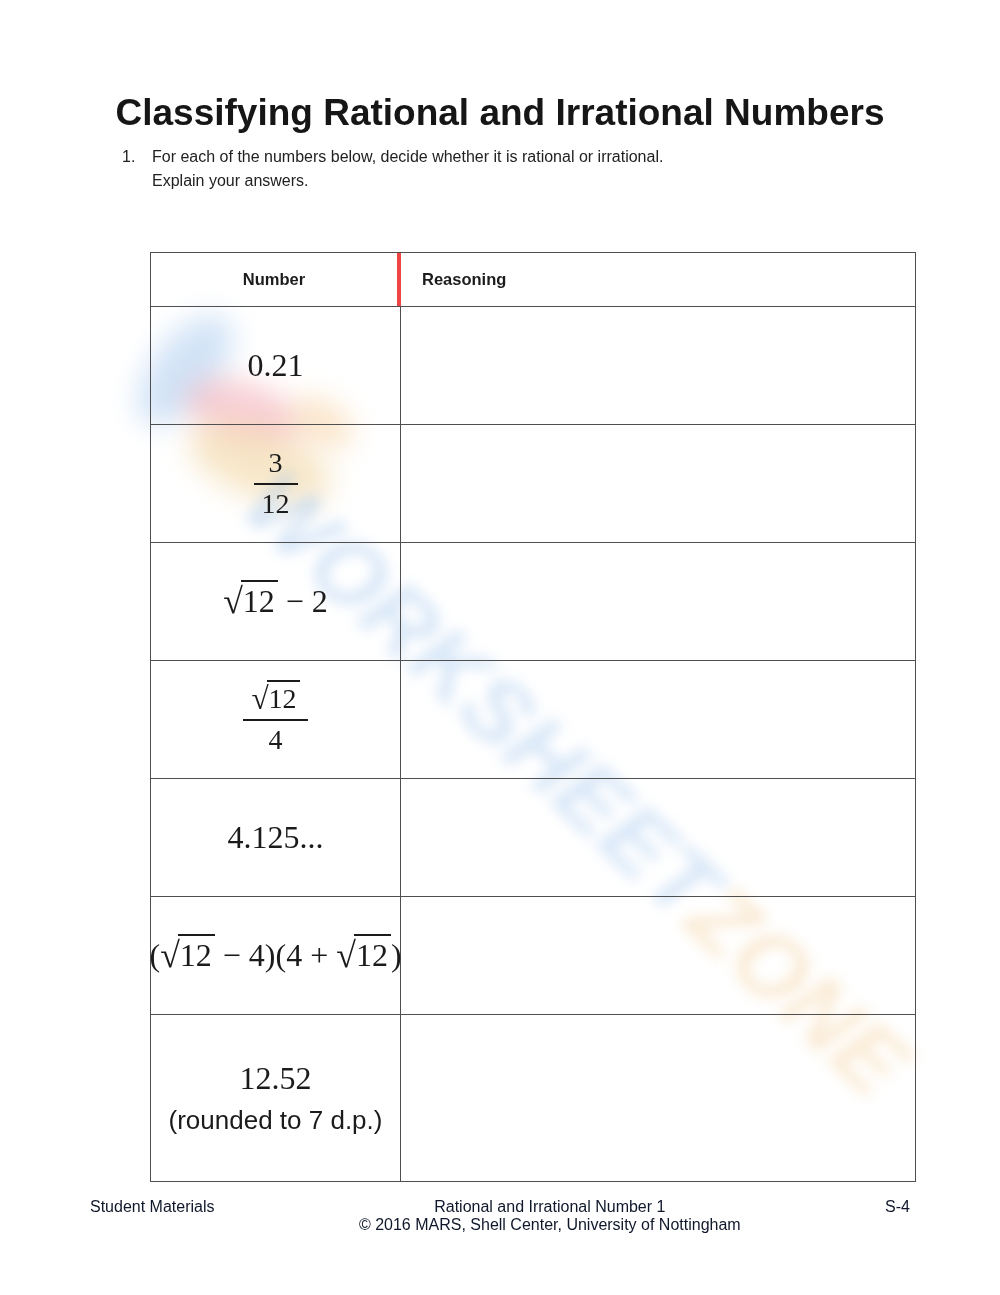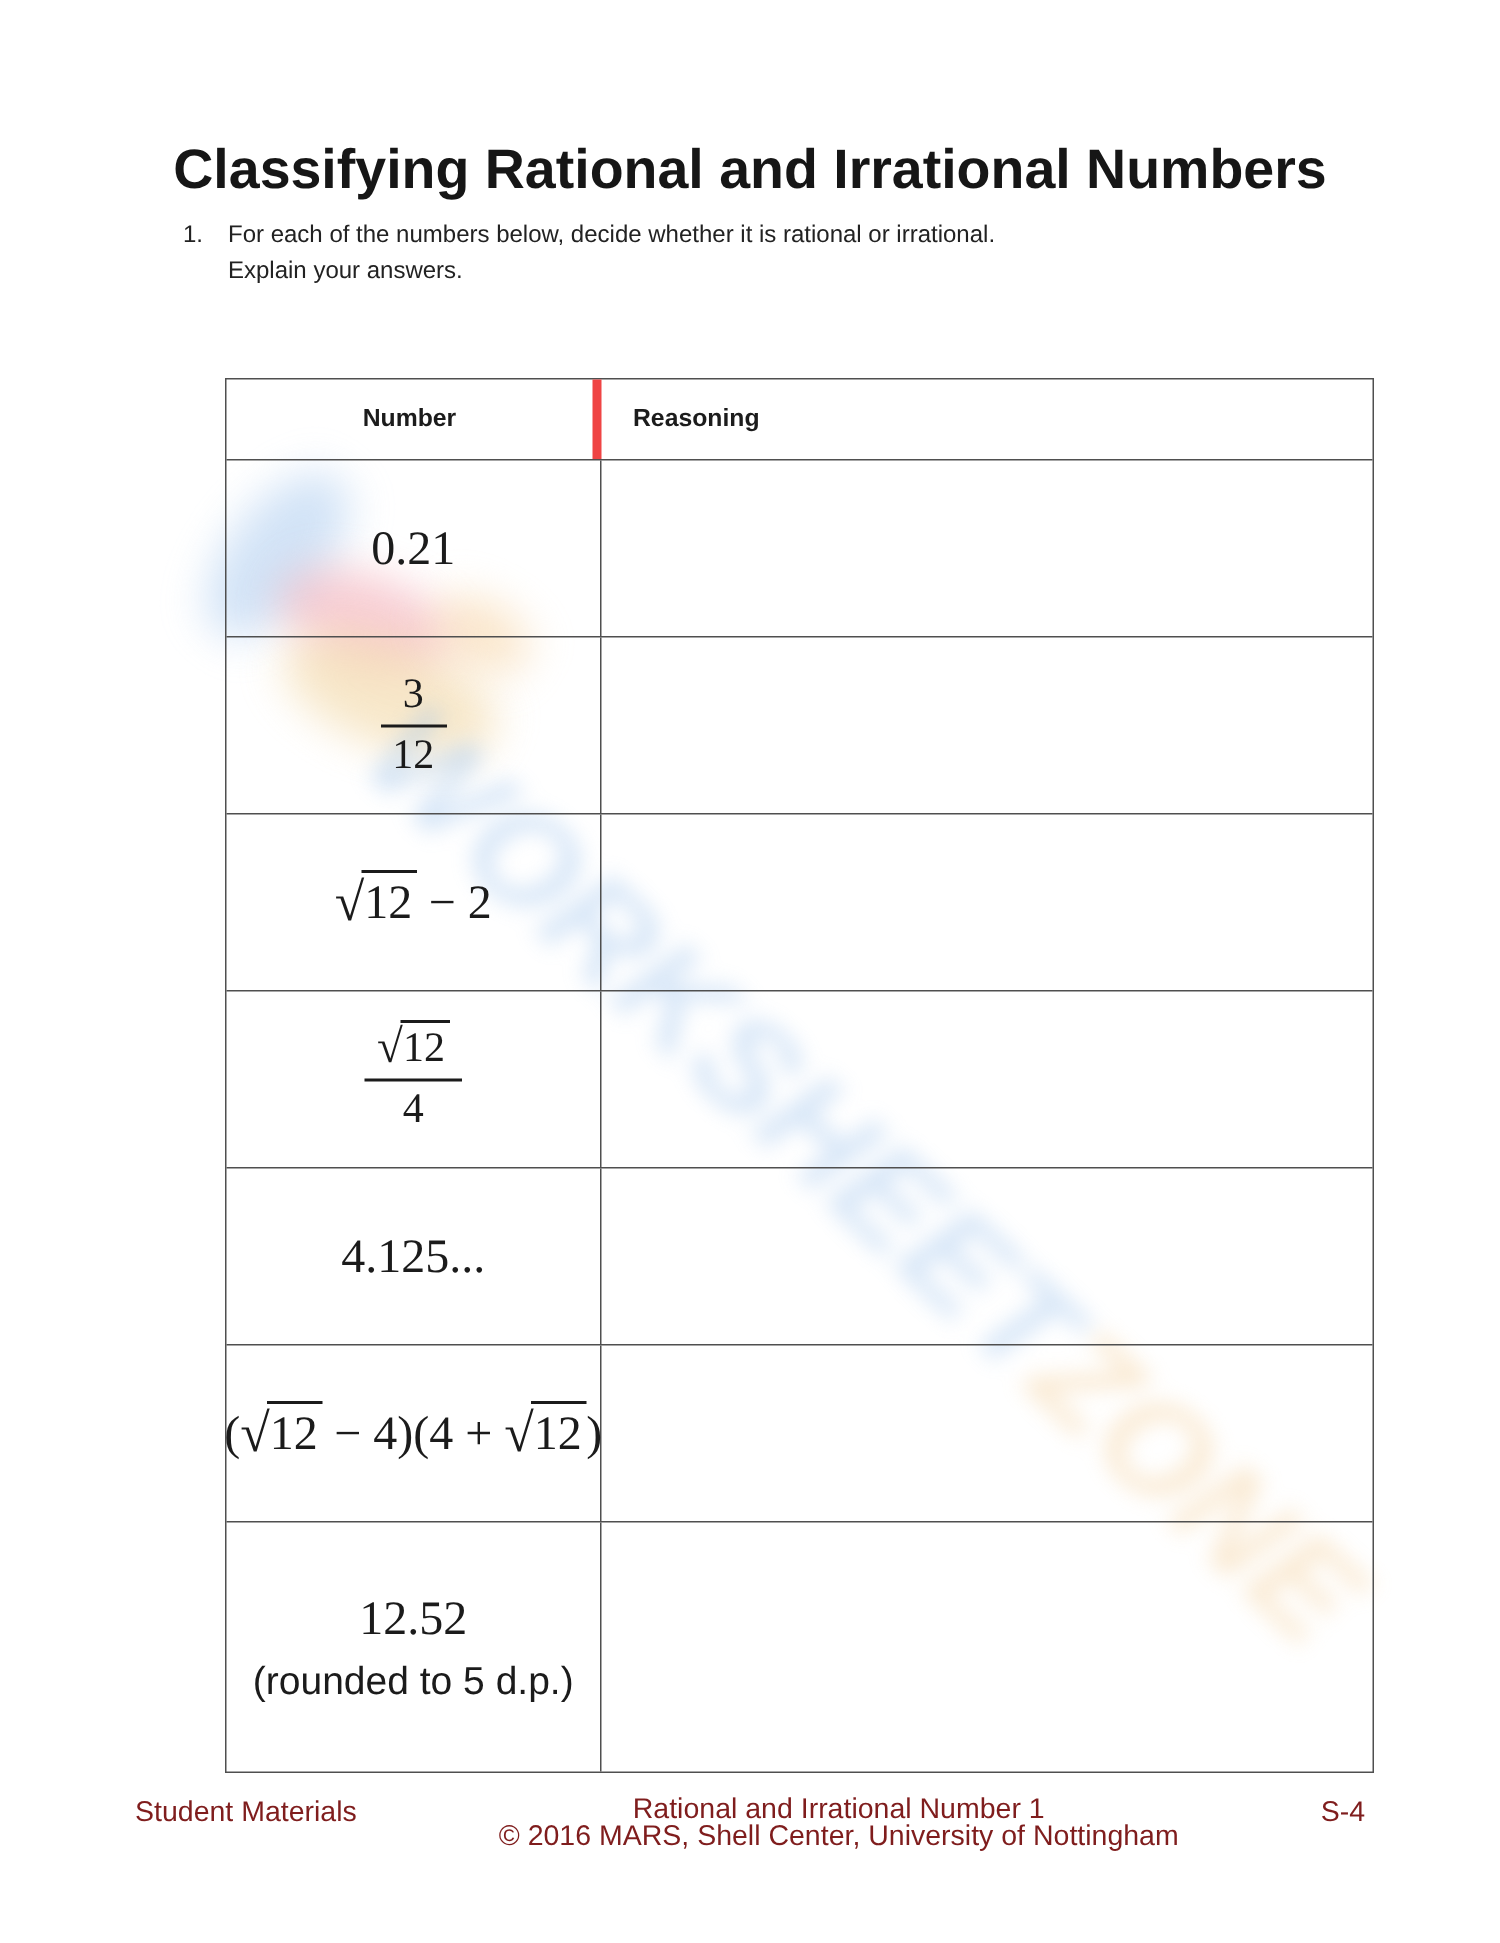--- a/index.html
+++ b/index.html
@@ -47,21 +47,21 @@
 
   
   .ws-table {
     position:absolute; left:150px; top:252px; width:766px;
     border:1px solid #4f4f4f;
     box-sizing:border-box;
     background:transparent;
   }
   .thead { display:flex; height:53px; box-sizing:border-box; }
   .th { display:flex; align-items:center; font-weight:bold; font-size:16.5px; color:#1c1c1c; box-sizing:border-box; }
-  .th-number { width:250px; justify-content:center; border-right:6px solid #ef4444; }
+  .th-number { width:250px; justify-content:center; border-right:4px solid #ef4444; }
   .th-reasoning { flex:1; padding-left:21px; }
 
   .trow { display:flex; border-top:1px solid #4f4f4f; height:118px; box-sizing:border-box;gap:24px; }
   .trow:last-child { height:167px; }
   .td { box-sizing:border-box; }
   .td-number {
     width:250px; border-right:1px solid #4f4f4f;
     display:flex; flex-direction:column; align-items:center; justify-content:center;
     font-family:"Liberation Serif", serif;
     font-size:32px; color:#1b1b1b;
@@ -82,21 +82,21 @@
 
   .note {
     font-family:"Liberation Sans", sans-serif;
     font-size:26px; margin-top:8px; color:#1b1b1b; white-space:nowrap;
   }
 
   
   .footer {
     position:absolute; left:90px; top:1198px; width:820px;
     display:flex; justify-content:space-between; align-items:flex-start;
-    font-size:19px; color:#7f1d1d;
+    font-size:16px; color:#0f172a;
   }
   .footer-center { text-align:center; line-height:18px; }
 </style>
 </head>
 <body>
 
 <div class="page">
 
   <div class="watermark">
     <div class="wm-blob b1"></div>
@@ -163,21 +163,21 @@
           </div>
           <div class="trow">
             <div class="td td-number">
               <span class="mline"><span>(</span><span class="sqrt"><span class="rad">√</span><span class="rcd">12</span></span><span> − 4)(4 + </span><span class="sqrt"><span class="rad">√</span><span class="rcd">12</span></span><span>)</span></span>
             </div>
             <div class="td td-reasoning"></div>
           </div>
           <div class="trow">
             <div class="td td-number">
               <span class="mline"><span>12.52</span></span>
-              <div class="note">(rounded to 5 d.p.)</div>
+              <div class="note">(rounded to 7 d.p.)</div>
             </div>
             <div class="td td-reasoning"></div>
           </div>
         </div>
     </div>
 
     <div class="footer">
       <span>Student Materials</span>
       <div class="footer-center">
         <div>Rational and Irrational Number 1</div>

